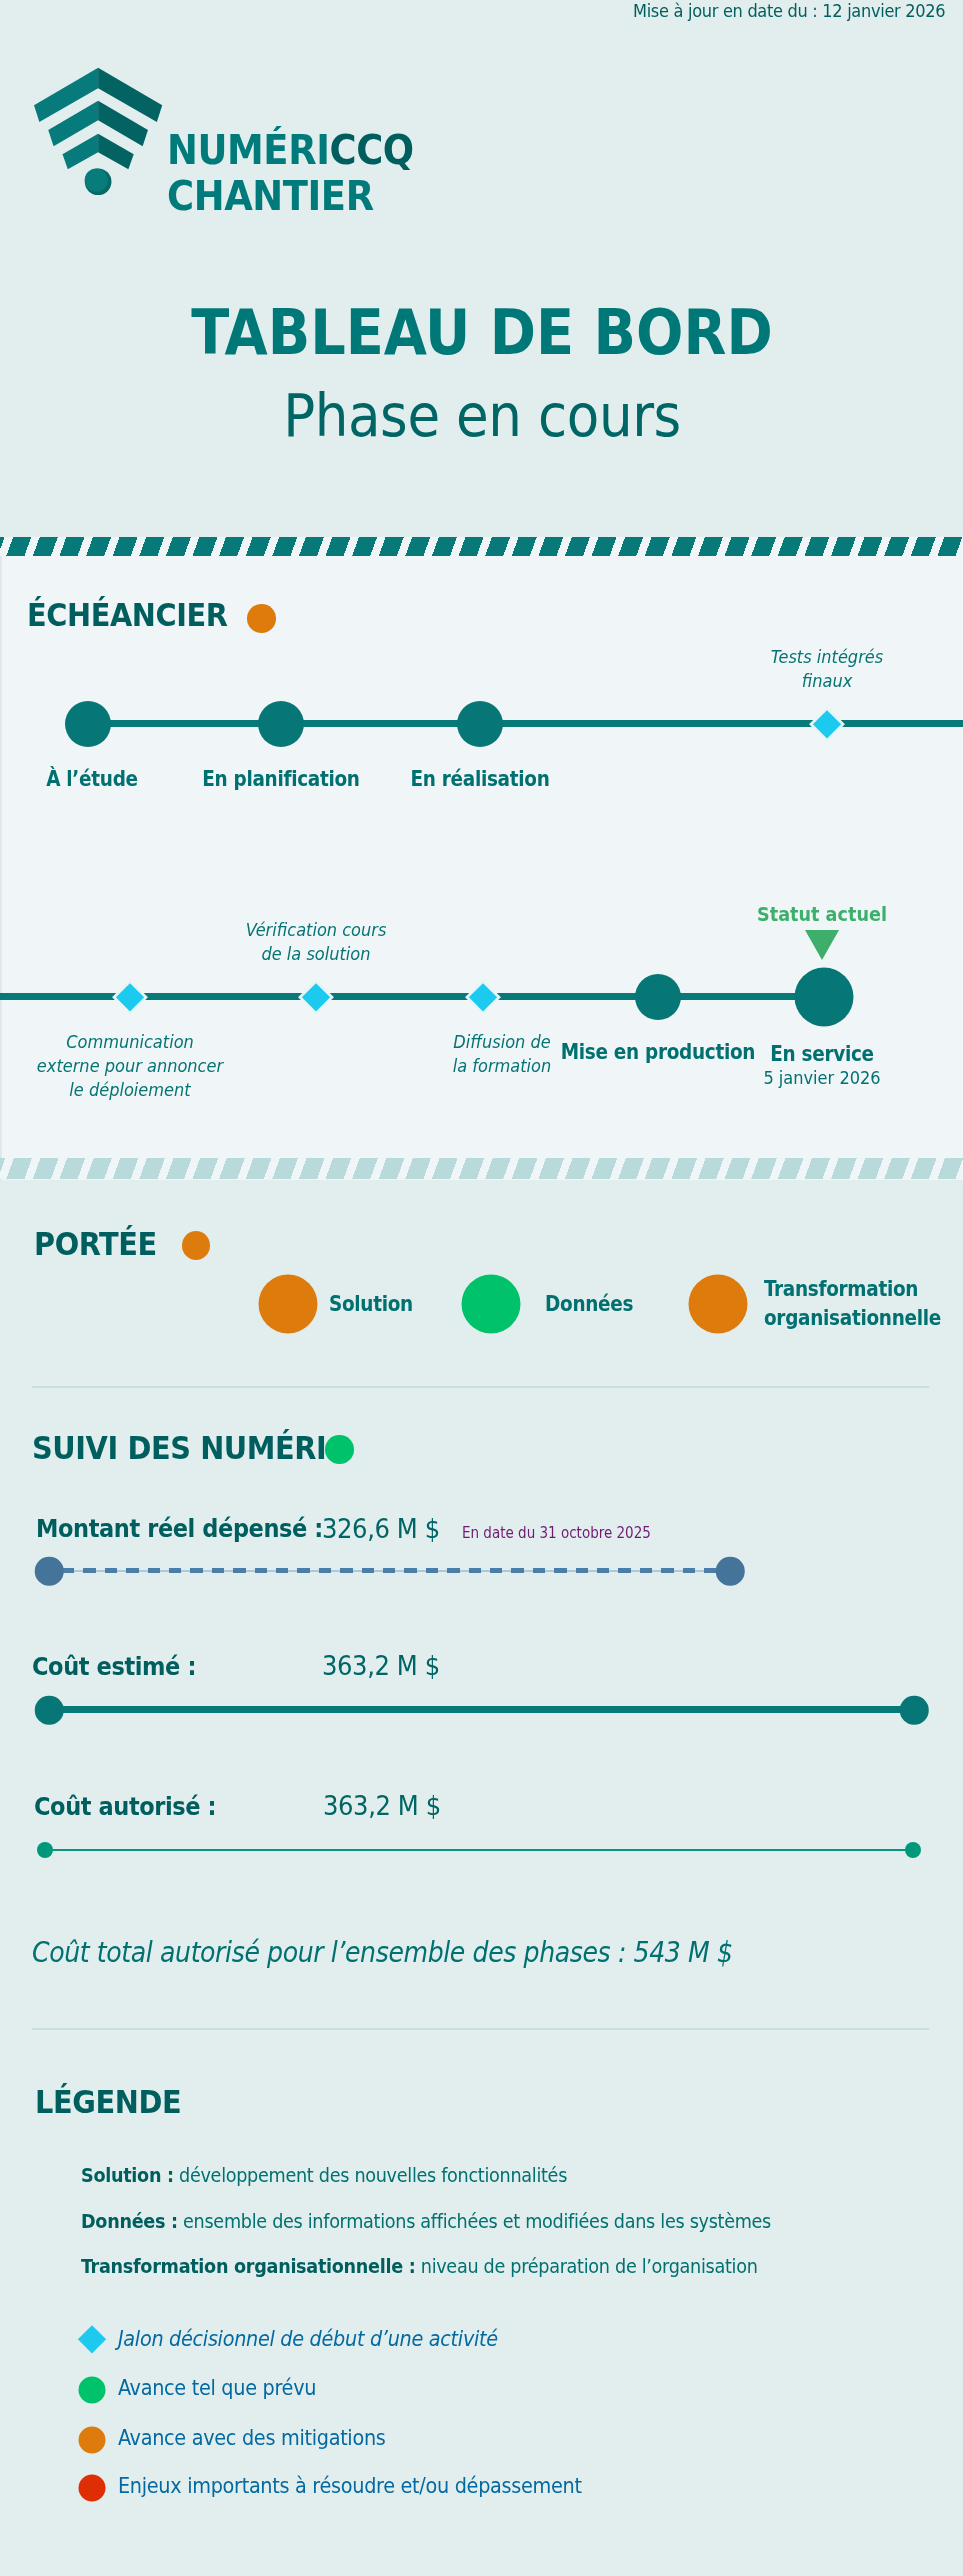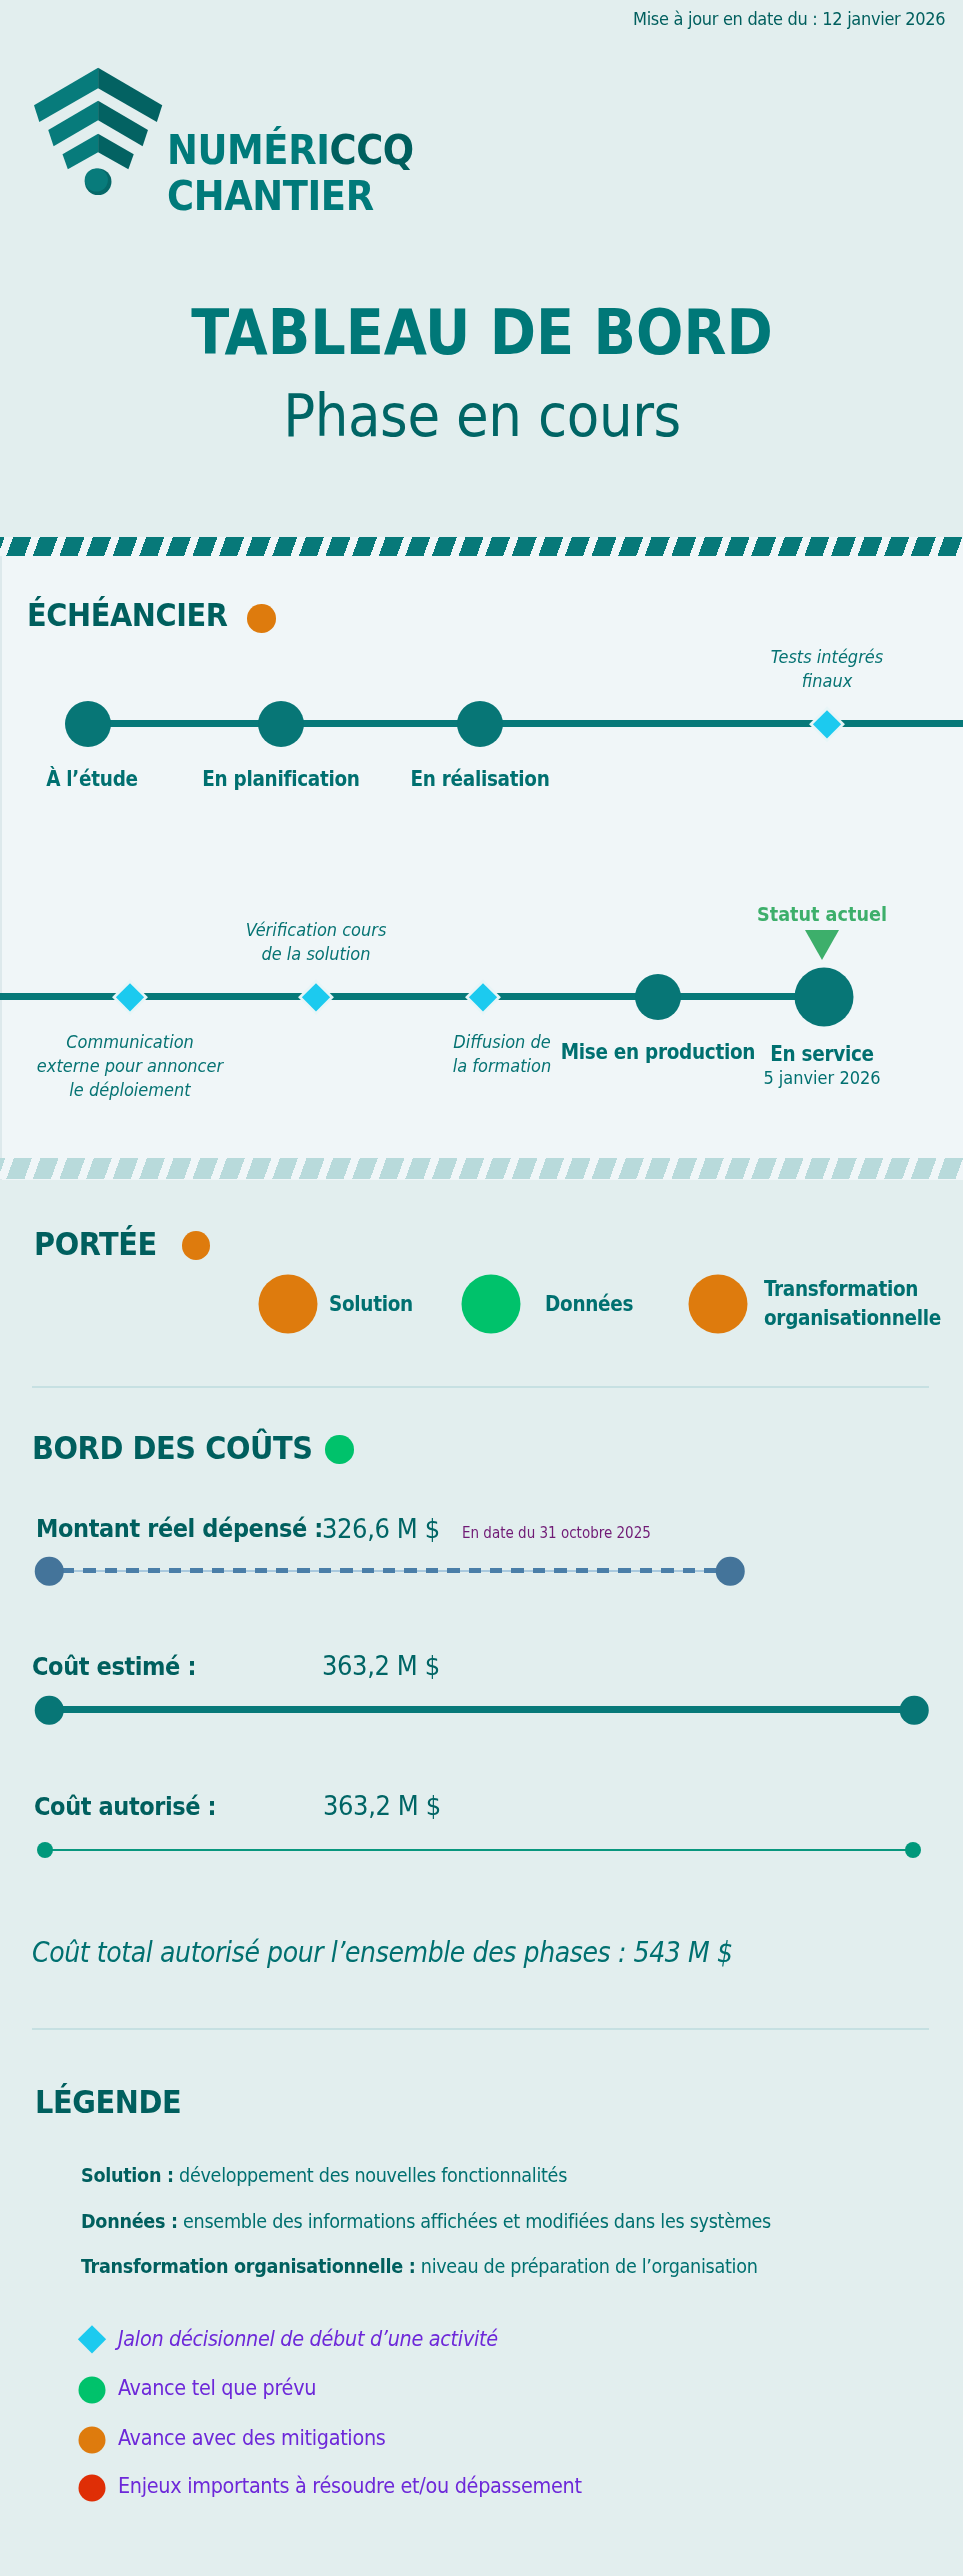--- a/index.html
+++ b/index.html
@@ -6,21 +6,21 @@
   body {
     width:964px; height:2576px; position:relative; overflow:hidden;
     background:#e2eeee;
     font-family:"DejaVu Sans Condensed","Liberation Sans",sans-serif;
     color:#006a6a;
   }
   .abs { position:absolute; }
   .cond { font-family:"DejaVu Sans Condensed","Liberation Sans Narrow","Liberation Sans",sans-serif; font-stretch:condensed; }
 
   
-  .update-date { right:18.7px; top:8px; font-size:18px; color:#005f5e; letter-spacing:-0.3px; }
+  .update-date { right:18.7px; top:0; font-size:18px; color:#005f5e; letter-spacing:-0.3px; }
   .logo-text { left:167px; top:127px; font-weight:bold; font-size:41px; line-height:46px; color:#007a7a; letter-spacing:-0.4px; }
   .logo-text .ccq { color:#005f5e; }
   .main-title { left:0; width:964px; top:296px; text-align:center; font-weight:bold; font-size:62px; color:#007878; letter-spacing:0px; }
   .subtitle { left:0; width:964px; top:381px; text-align:center; font-size:59px; color:#006565; font-weight:normal; letter-spacing:-0.4px; }
 
   
   .stripe-dark {
     left:0; top:537px; width:964px; height:18.7px;
     background: repeating-linear-gradient(-70deg, #f0f6f8 0px, #f0f6f8 8px, #077979 8px, #077979 25px);
   }
@@ -52,21 +52,21 @@
   
   .cost-label { font-weight:bold; font-size:25px; color:#005f5e; letter-spacing:-0.4px; }
   .cost-value { font-size:27px; color:#006565; letter-spacing:-0.4px; }
   .cost-note { font-size:15px; color:#701a75; }
   .cost-total { font-style:italic; font-size:28px; color:#007070; letter-spacing:-0.4px; }
   .bar-dot { border-radius:50%; transform:translate(-50%,-50%); }
 
   
   .legend-def { font-size:19.6px; color:#007070; letter-spacing:-0.3px; }
   .legend-def b { color:#005f5e; }
-  .legend-item { font-size:21.4px; color:#6d28d9; letter-spacing:-0.3px; }
+  .legend-item { font-size:21.4px; color:#0369a1; letter-spacing:-0.3px; }
   .legend-item.italic { font-style:italic; }
   .legend-circle { width:27px; height:27px; border-radius:50%; transform:translate(-50%,-50%); }
   .legend-diamond { width:19.6px; height:19.6px; background:#1ccaef; transform:translate(-50%,-50%) rotate(45deg); }
 </style>
 </head>
 <body>
 
 <div class="abs update-date cond">Mise à jour en date du : 12 janvier 2026</div>
 
 <svg class="abs" style="left:34px;top:64px" width="130" height="134" viewBox="0 0 146 150">
@@ -148,21 +148,21 @@
 <div class="abs scope-label cond" style="left:545px;top:1290px">Données</div>
 
 <div class="abs scope-dot" style="left:718px;top:1304px;background:#de7b0d"></div>
 <div class="abs scope-label cond" style="left:764px;top:1275px">
   <div>Transformation</div>
   <div>organisationnelle</div>
 </div>
 
 <div class="abs divider" style="left:32px;top:1386px;width:897px"></div>
 
-<div class="abs section-title cond" style="left:32px;top:1429px">BORD DES COÛTS</div>
+<div class="abs section-title cond" style="left:32px;top:1429px">SUIVI DES NUMÉRI</div>
 <div class="abs status-dot" style="left:325px;top:1435px;width:28.5px;height:28.5px;background:#00c26b"></div>
 
 <div class="abs cost-label cond" style="left:36px;top:1514px">Montant réel dépensé :</div>
 <div class="abs cost-value cond" style="left:322px;top:1513px">326,6 M $</div>
 <div class="abs cost-note cond" style="left:462px;top:1524px">En date du 31 octobre 2025</div>
 
 <div class="abs" style="left:49px;top:1570px;width:680px;height:1.8px;background:#a9c9de"></div>
 <div class="abs" style="left:62px;top:1568px;width:654px;height:5.3px;background:repeating-linear-gradient(90deg,#4a7ea8 0,#4a7ea8 12.5px,transparent 12.5px,transparent 21.4px)"></div>
 <div class="abs bar-dot" style="left:49px;top:1571px;width:28.5px;height:28.5px;background:#44749a"></div>
 <div class="abs bar-dot" style="left:730px;top:1571px;width:28.5px;height:28.5px;background:#44749a"></div>

